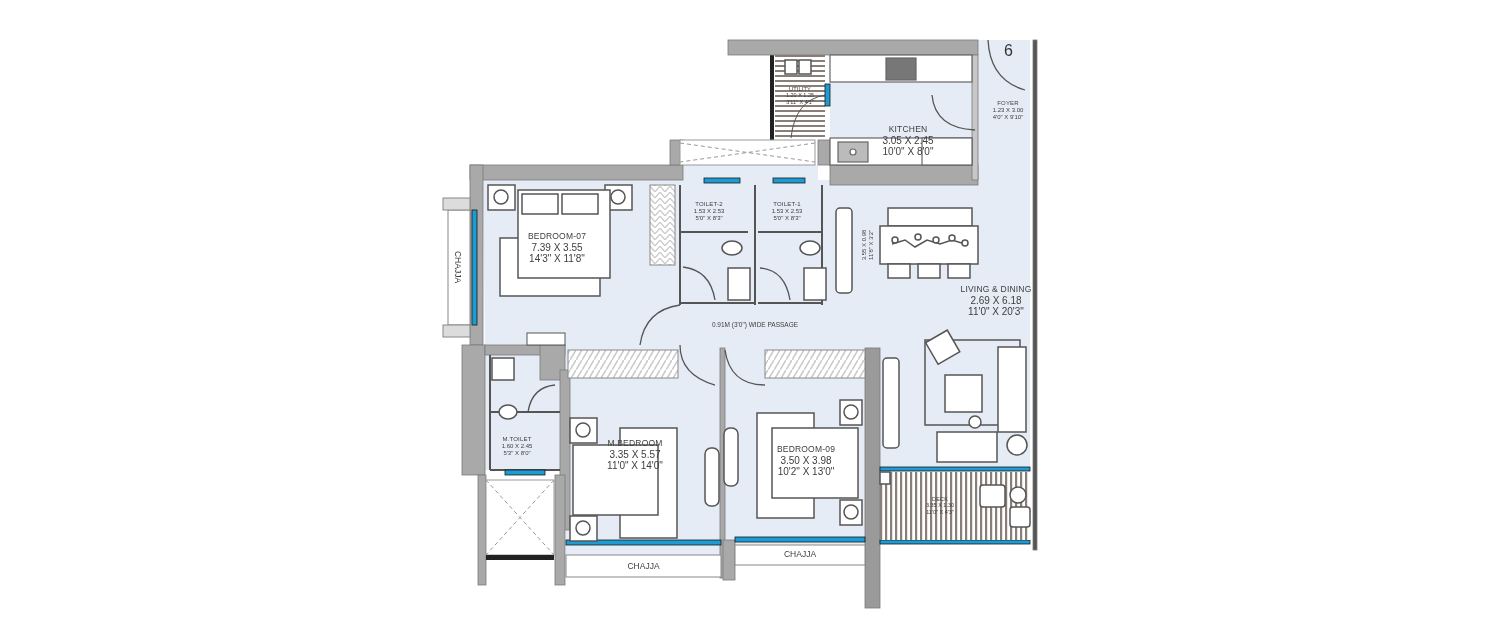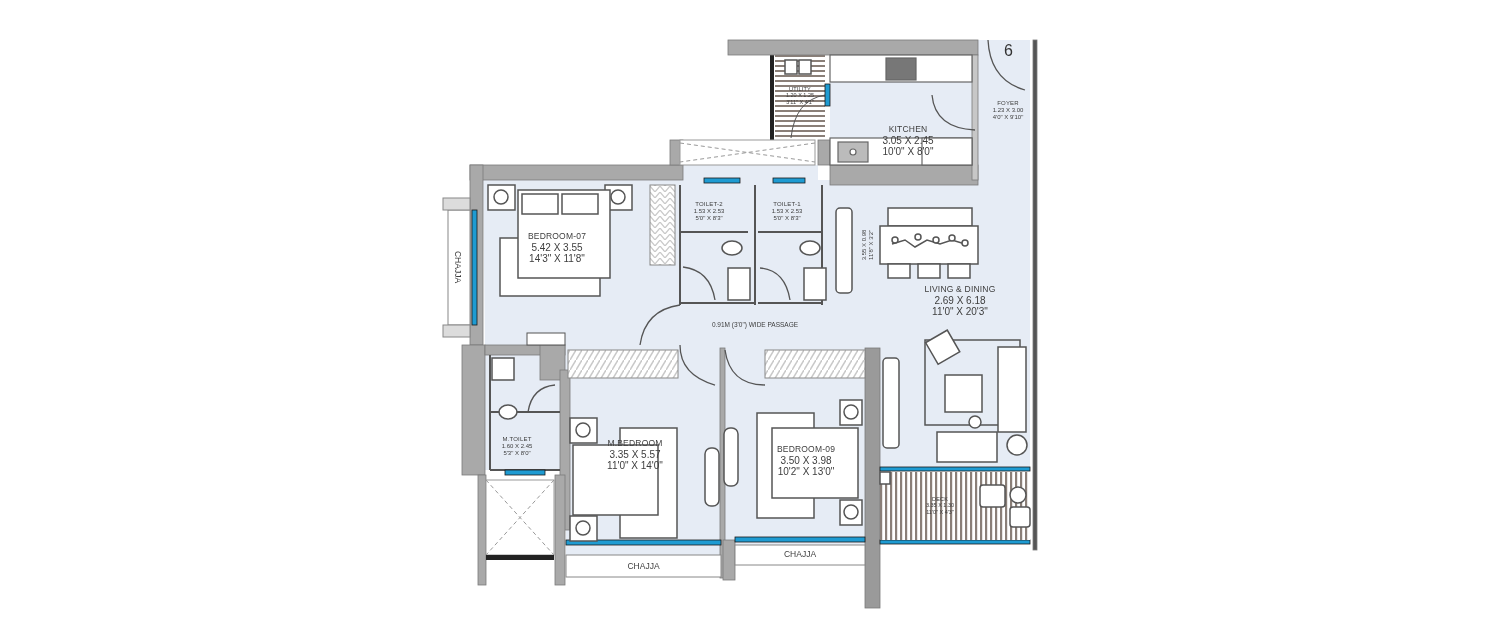--- a/index.html
+++ b/index.html
@@ -236,37 +236,37 @@
 </div>
 
 <div class="lbl sm" style="left:984px;top:100px;width:48px;">
   <div class="n">FOYER</div>
   <div class="d">1.23 X 3.00</div>
   <div class="d">4'0" X 9'10"</div>
 </div>
 
 <div class="lbl" style="left:522px;top:232px;width:70px;">
   <div class="n">BEDROOM-07</div>
-  <div class="d">5.42 X 3.55</div>
+  <div class="d">7.39 X 3.55</div>
   <div class="d">14'3" X 11'8"</div>
 </div>
 
 <div class="lbl sm" style="left:686px;top:201px;width:46px;">
   <div class="n">TOILET-2</div>
   <div class="d">1.53 X 2.53</div>
   <div class="d">5'0" X 8'3"</div>
 </div>
 
 <div class="lbl sm" style="left:764px;top:201px;width:46px;">
   <div class="n">TOILET-1</div>
   <div class="d">1.53 X 2.53</div>
   <div class="d">5'0" X 8'3"</div>
 </div>
 
-<div class="lbl" style="left:918px;top:285px;width:84px;">
+<div class="lbl" style="left:954px;top:285px;width:84px;">
   <div class="n">LIVING &amp; DINING</div>
   <div class="d">2.69 X 6.18</div>
   <div class="d">11'0" X 20'3"</div>
 </div>
 
 <div class="lbl sm" style="left:496px;top:436px;width:42px;">
   <div class="n">M.TOILET</div>
   <div class="d">1.60 X 2.45</div>
   <div class="d">5'3" X 8'0"</div>
 </div>

